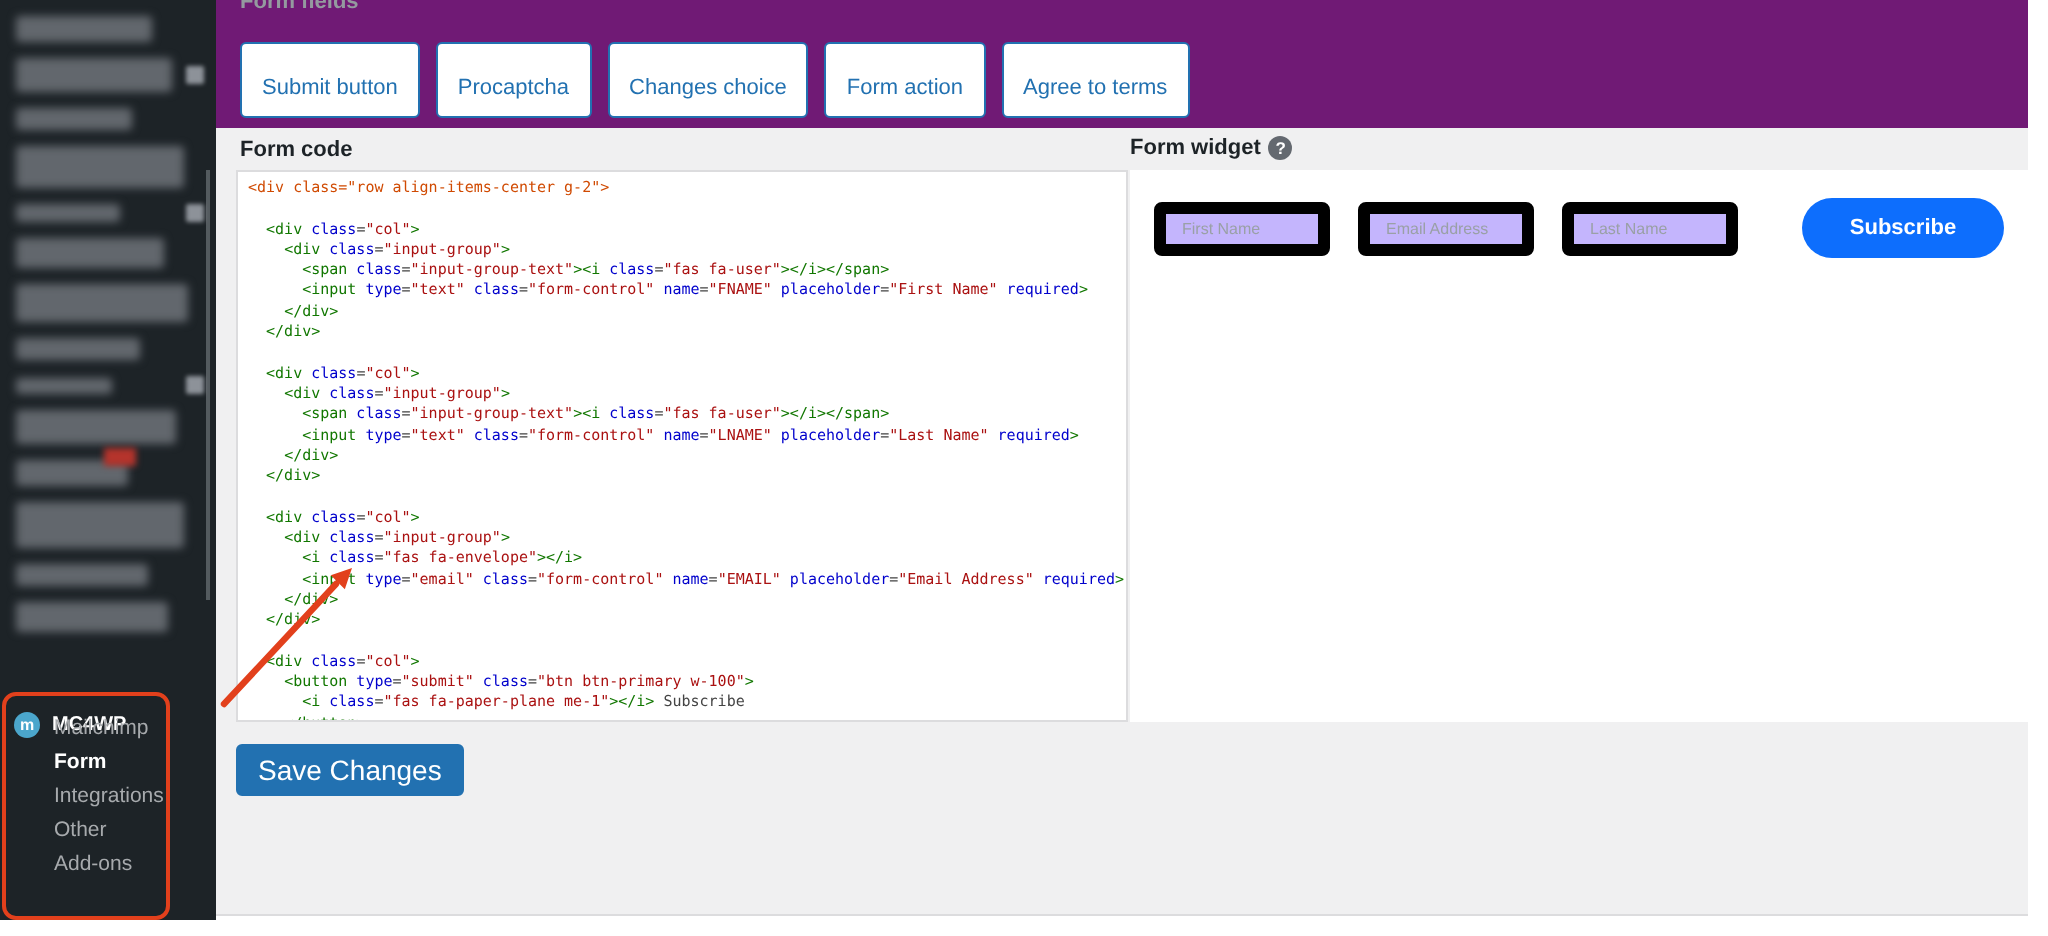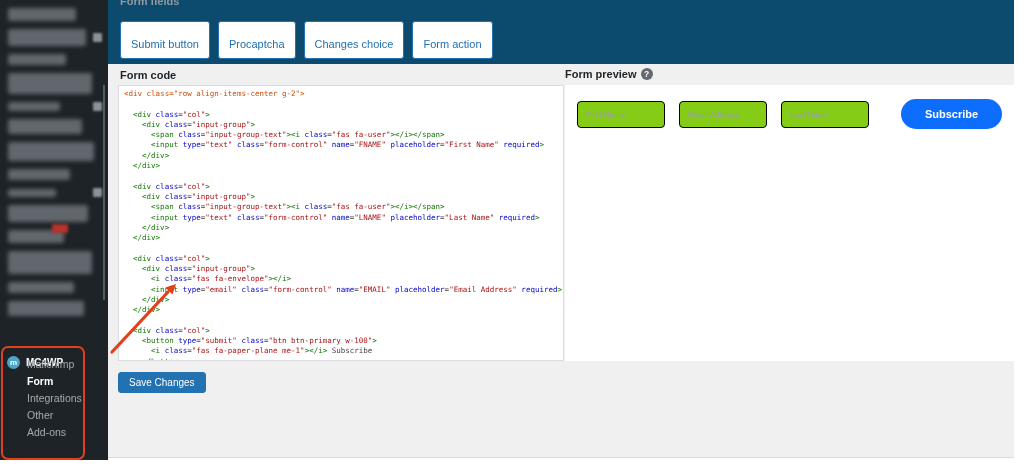--- a/index.html
+++ b/index.html
@@ -21,21 +21,21 @@
 
   .mc4wp-row { position:absolute; left:0; top:352px; width:100%; height:20px; display:flex; align-items:center; gap:6px; padding-left:7px; cursor:pointer; }
   .mc-icon { width:13px; height:13px; border-radius:50%; background:#4ba6cc; color:#fff; font-size:8px; font-weight:bold; display:flex; align-items:center; justify-content:center; flex:0 0 13px; }
   .mc-label { color:#ffffff; font-size:10px; font-weight:bold; }
   .mc4wp-submenu { position:absolute; left:0; top:356px; width:100%; }
   .sub-item { padding:3px 0 3px 27px; font-size:10.5px; line-height:11px; color:#a7aaad; cursor:pointer; }
   .sub-item.active { color:#ffffff; font-weight:bold; }
 
   
   .main { position:absolute; left:108px; top:0; width:906px; height:458px; background:#f0f0f1; border-bottom:1px solid #dcdcde; }
-  .topbar { position:absolute; left:0; top:0; width:100%; height:64px; background:#0c4a6e; overflow:hidden; }
+  .topbar { position:absolute; left:0; top:0; width:100%; height:64px; background:#701a75; overflow:hidden; }
   .section-cut { position:absolute; left:12px; top:-5px; font-size:11px; font-weight:bold; color:#949a9f; }
   .field-buttons { position:absolute; left:12px; top:21px; display:flex; gap:8px; }
   .field-btn { font-family:"Liberation Sans",sans-serif; font-size:11px; color:#2271b1; background:#ffffff;
                border:1px solid #2271b1; border-radius:3px; padding:16px 10px; height:38px; cursor:pointer; white-space:nowrap; }
 
   .code-label { position:absolute; left:12px; top:69px; font-size:11px; font-weight:bold; color:#1d2327; }
   .preview-label-wrap { position:absolute; left:457px; top:68px; font-size:11px; font-weight:bold; color:#1d2327; display:flex; align-items:center; gap:4px; }
   .help-icon { width:12px; height:12px; border-radius:50%; background:#646970; color:#fff; font-size:8.5px; font-weight:bold;
                display:inline-flex; align-items:center; justify-content:center; cursor:pointer; }
 
@@ -43,27 +43,27 @@
   .cm-line { white-space:pre; font-family:"DejaVu Sans Mono", monospace; font-size:7.5px; line-height:10.3px; height:10.3px; color:#1d2327; }
   .c-h { color:#d04a02; }
   .c-t { color:#117700; }
   .c-a { color:#0000cc; }
   .c-s { color:#aa1111; }
   .c-p { color:#444444; }
 
   .preview-panel { position:absolute; left:457px; top:85px; width:449px; height:276px; background:#ffffff; }
   .pv-row { display:flex; align-items:center; padding:14px 12px 0 12px; }
   .pv-fields { display:flex; gap:14px; }
-  .pv-input { width:88px; height:27px; border:1px solid #000000; border-radius:4px; font-family:"Liberation Sans",sans-serif; font-size:8px; padding:0 8px; color:#333; background:#84cc16; }
+  .pv-input { width:88px; height:27px; border:6px solid #000000; border-radius:4px; font-family:"Liberation Sans",sans-serif; font-size:8px; padding:0 8px; color:#333; background:#c4b5fd; }
   .pv-input::placeholder { color:#9aa0a6; }
   .subscribe-btn { margin-left:auto; width:101px; height:30px; background:#0d6efd; color:#ffffff; border:none; border-radius:16px;
                    font-family:"Liberation Sans",sans-serif; font-size:11px; font-weight:bold; cursor:pointer; }
 
   .save-btn { position:absolute; left:10px; top:372px; background:#2271b1; color:#ffffff; border:1px solid #2271b1; border-radius:3px;
-              font-family:"Liberation Sans",sans-serif; font-size:10px; padding:4px 10px; cursor:pointer; }
+              font-family:"Liberation Sans",sans-serif; font-size:14px; padding:4px 10px; cursor:pointer; }
   .shortcode-row { position:absolute; left:10px; top:403px; display:flex; align-items:center; gap:5px; font-size:11px; color:#3c434a; }
   .shortcode-box { border:1px solid #8c8f94; background:#ffffff; font-family:"DejaVu Sans Mono",monospace; font-size:9px; padding:3px 4px; color:#2c3338; white-space:nowrap; cursor:text; }
 
   
   .red-rect { position:absolute; left:1px; top:346px; width:84px; height:114px; border:2px solid #e2401c; border-radius:7px; z-index:9; pointer-events:none; }
   .arrow { position:absolute; left:96px; top:270px; z-index:9; pointer-events:none; }
 </style>
 </head>
 <body>
 
@@ -112,26 +112,27 @@
   </aside>
 
   <main class="main">
     <div class="topbar">
       <div class="section-cut">Form fields</div>
       <div class="field-buttons">
           <button class="field-btn">Submit button</button>
           <button class="field-btn">Procaptcha</button>
           <button class="field-btn">Changes choice</button>
           <button class="field-btn">Form action</button>
+          <button class="field-btn">Agree to terms</button>
         </div>
     </div>
 
     <div class="code-label">Form code</div>
     <div class="preview-label-wrap">
-      <span>Form preview</span>
+      <span>Form widget</span>
       <span class="help-icon">?</span>
     </div>
 
     <div class="editor">
       <div>
           <div class="cm-line"><span class="c-h">&lt;div class="row align-items-center g-2"&gt;</span></div>
           <div class="cm-line">&nbsp;</div>
           <div class="cm-line"><span class="c-p">  </span><span class="c-t">&lt;div</span><span class="c-a"> class</span><span class="c-p">=</span><span class="c-s">"col"</span><span class="c-t">&gt;</span></div>
           <div class="cm-line"><span class="c-p">    </span><span class="c-t">&lt;div</span><span class="c-a"> class</span><span class="c-p">=</span><span class="c-s">"input-group"</span><span class="c-t">&gt;</span></div>
           <div class="cm-line"><span class="c-p">      </span><span class="c-t">&lt;span</span><span class="c-a"> class</span><span class="c-p">=</span><span class="c-s">"input-group-text"</span><span class="c-t">&gt;&lt;i</span><span class="c-a"> class</span><span class="c-p">=</span><span class="c-s">"fas fa-user"</span><span class="c-t">&gt;&lt;/i&gt;&lt;/span&gt;</span></div>

